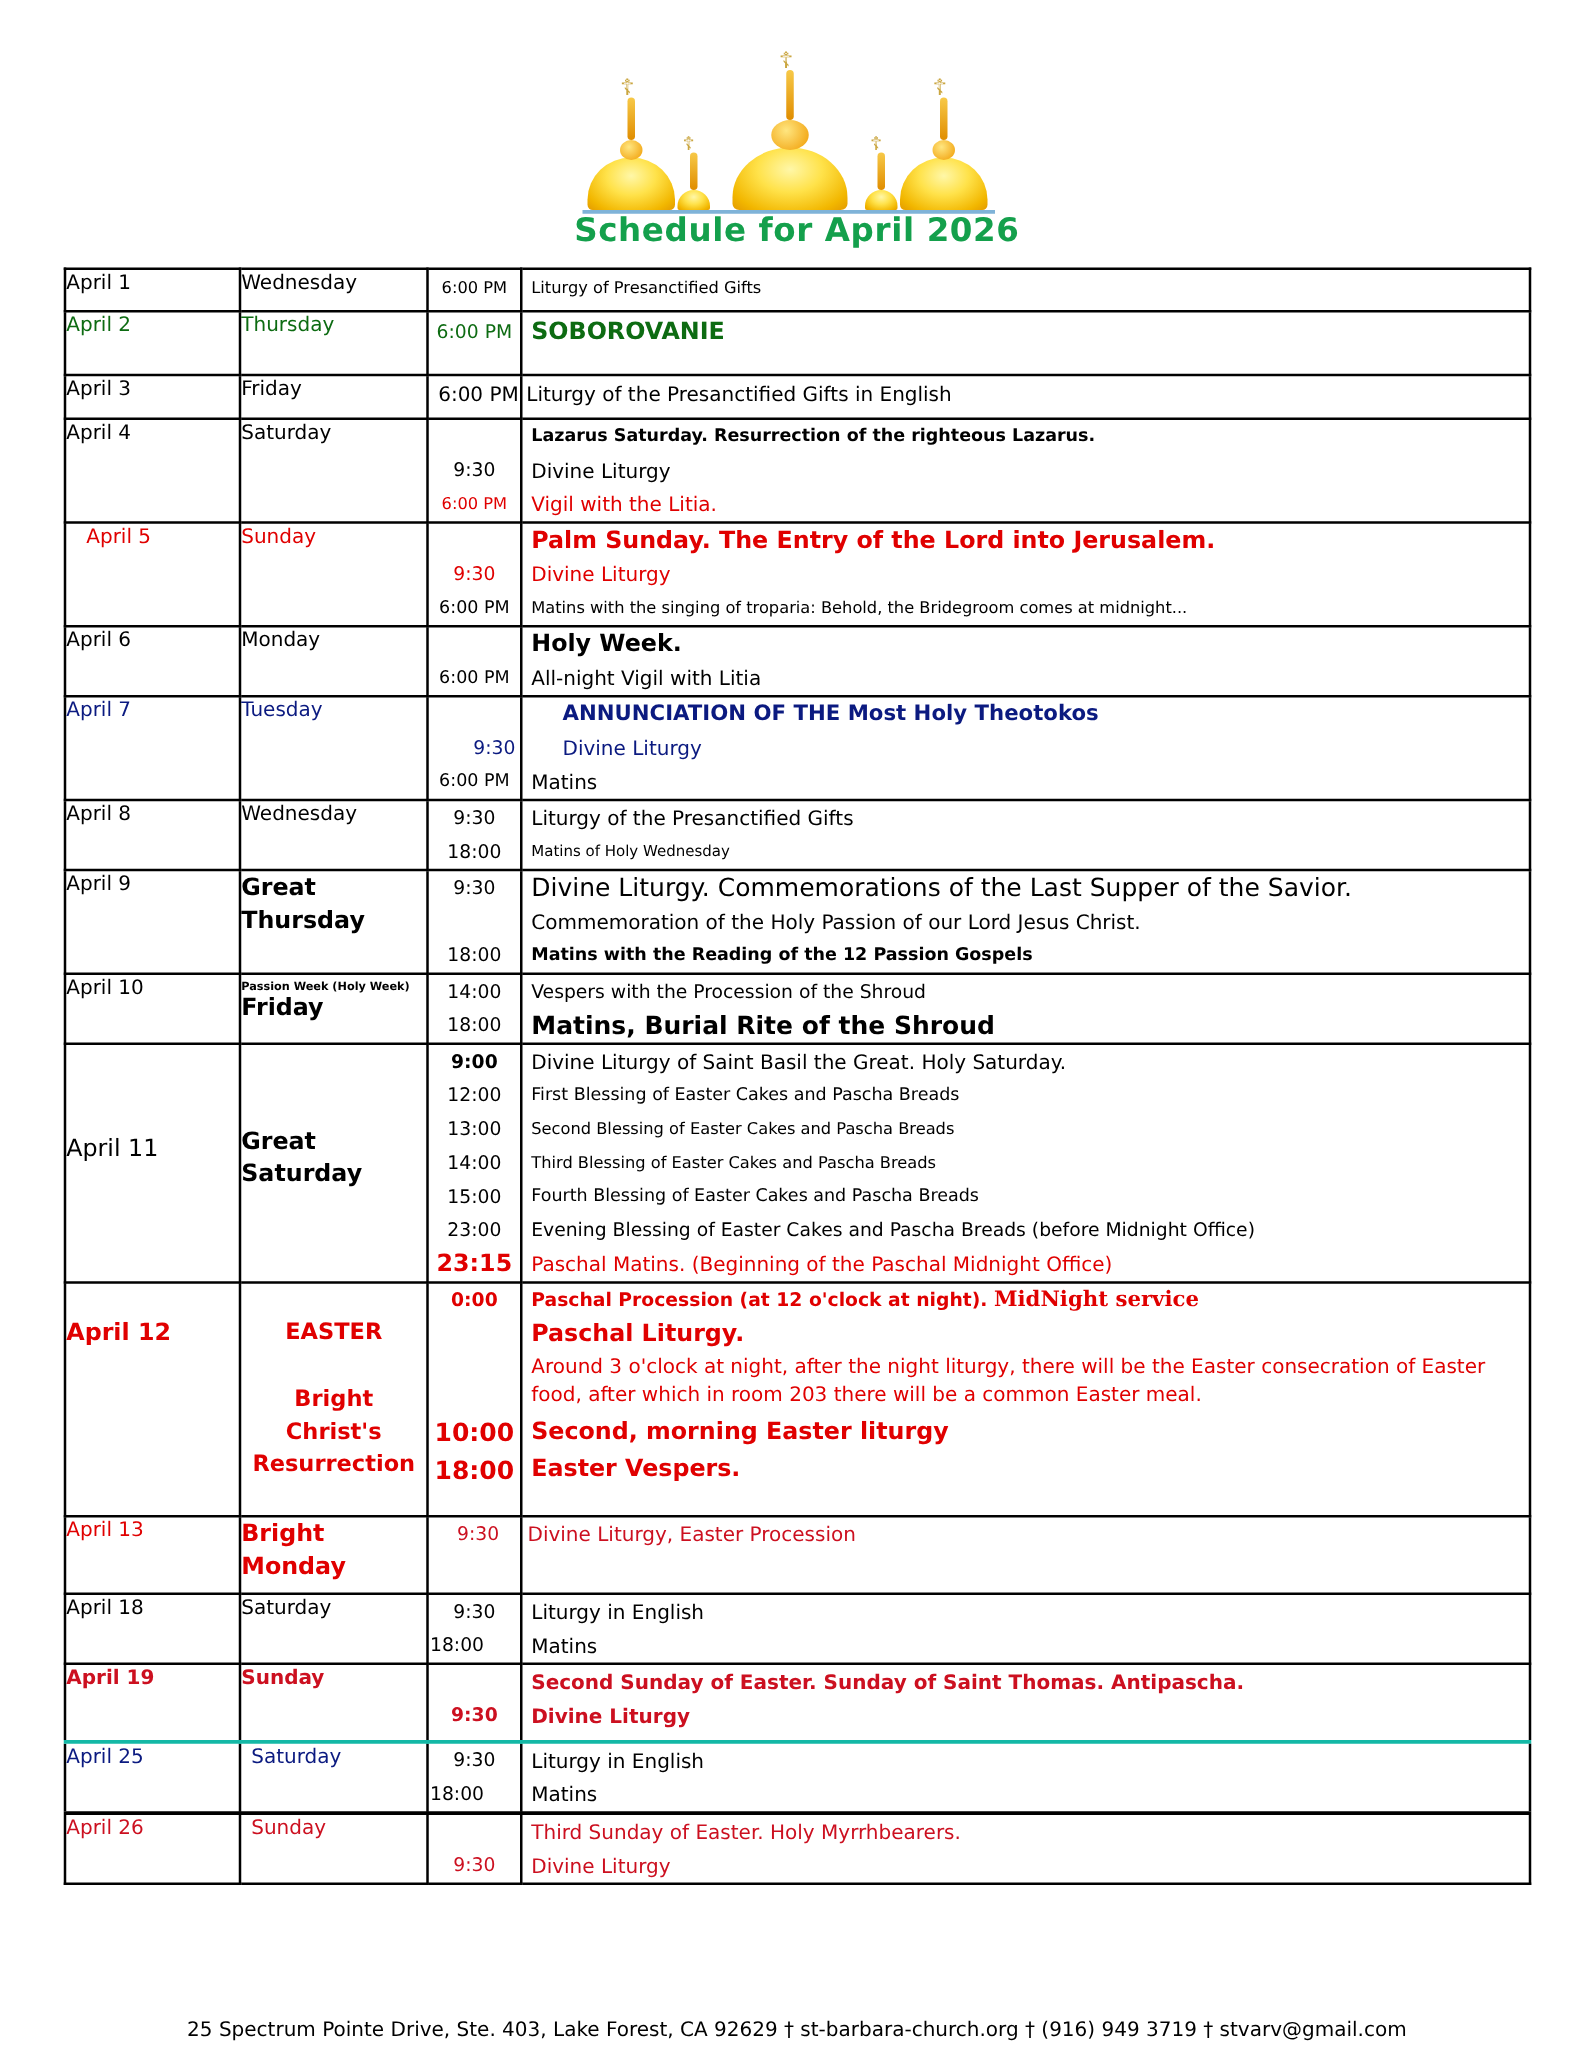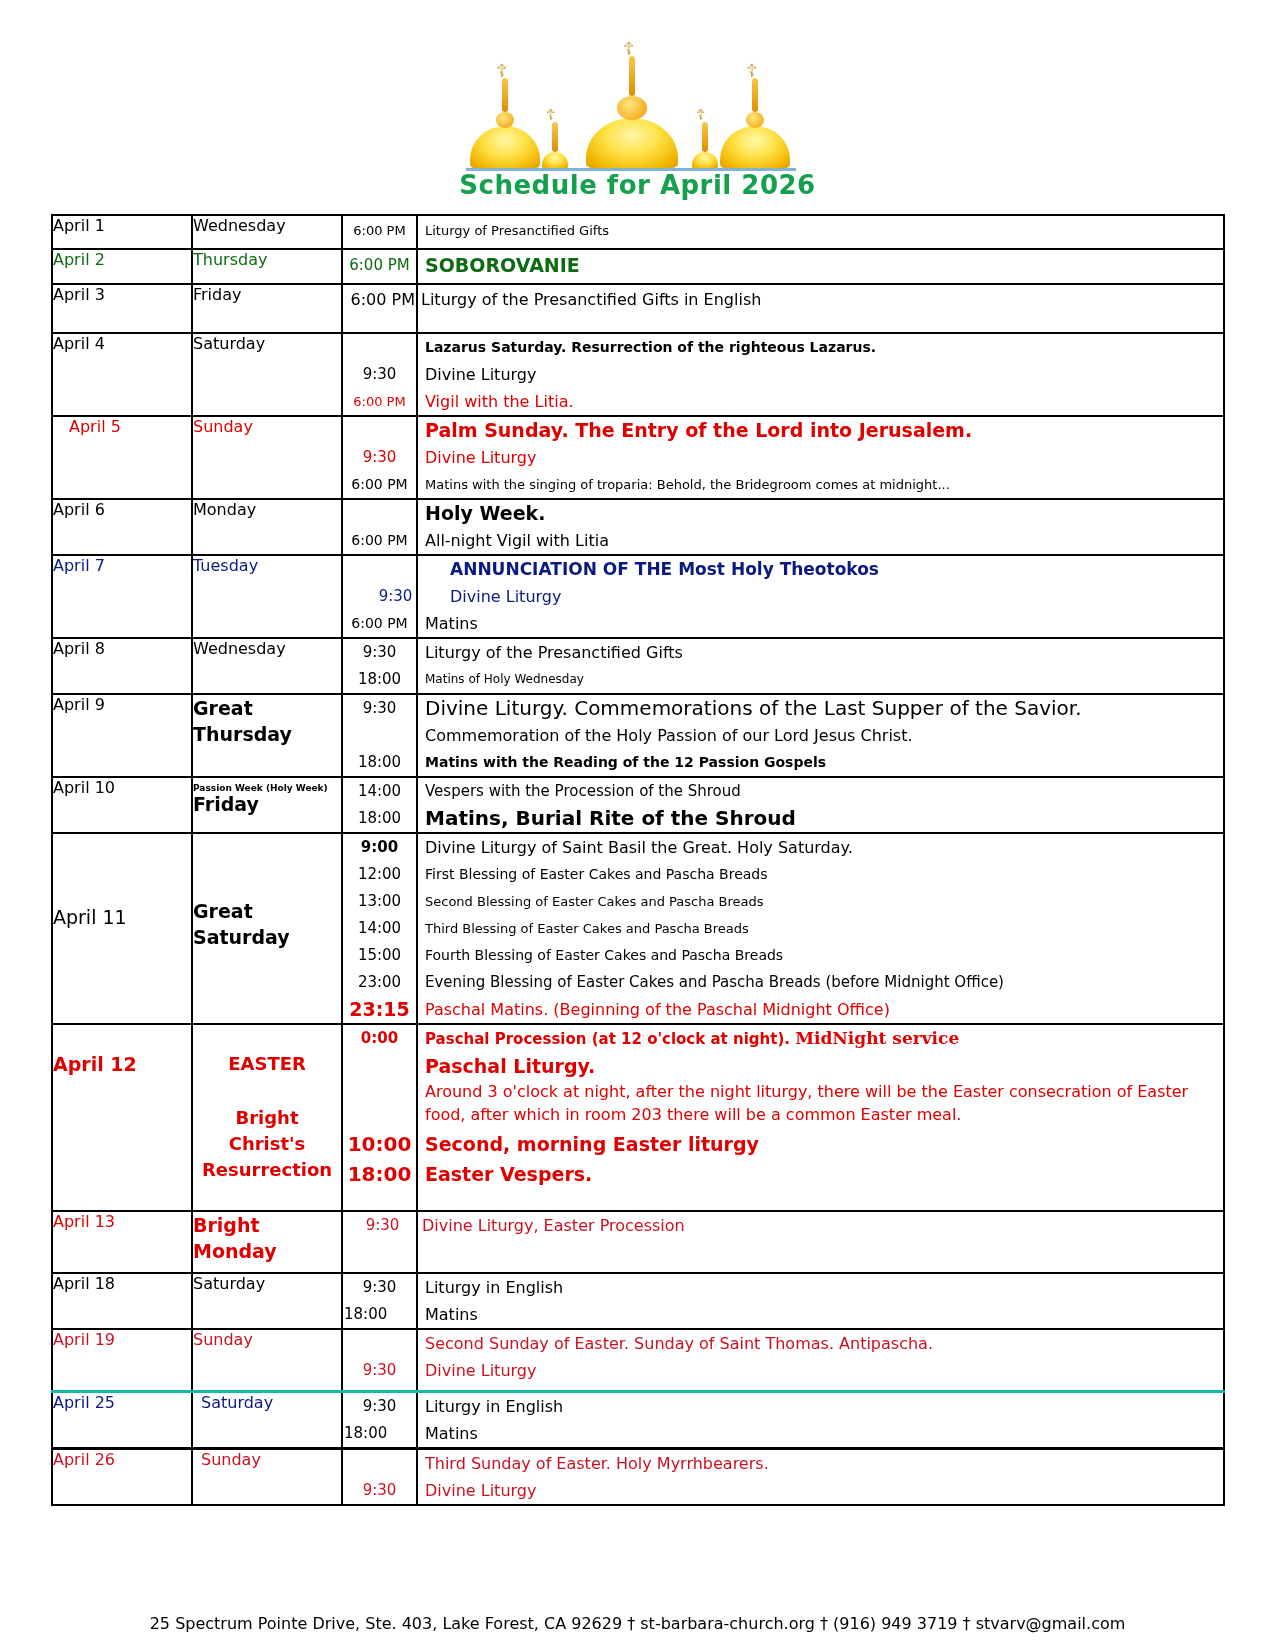--- a/index.html
+++ b/index.html
@@ -92,32 +92,32 @@
     <td class="cell-date c-black">April 1</td>
     <td class="cell-day c-black">Wednesday</td>
     <td>
           <span class="tline small" style="line-height:29px;">6:00 PM</span>
         </td>
     <td>
           <span class="dline small" style="line-height:29px;">Liturgy of Presanctified Gifts</span>
         </td>
   </tr>
 
-  <tr style="height:35px;">
+  <tr style="height:51px;">
     <td class="cell-date c-green">April 2</td>
     <td class="cell-day c-green">Thursday</td>
     <td>
           <span class="tline c-green" style="line-height:30px;">6:00 PM</span>
         </td>
     <td>
           <span class="dline bold big c-green" style="line-height:30px;">SOBOROVANIE</span>
         </td>
   </tr>
 
-  <tr style="height:49px;">
+  <tr style="height:35px;">
     <td class="cell-date c-black">April 3</td>
     <td class="cell-day c-black">Friday</td>
     <td>
           <span class="tline" style="font-size:16px; line-height:30px; text-align:right; padding-right:1px;">6:00 PM</span>
         </td>
     <td>
           <span class="dline" style="line-height:30px; padding-left:3px;">Liturgy of the Presanctified Gifts in English</span>
         </td>
   </tr>
 
@@ -296,21 +296,21 @@
     <td>
       <span class="tline">9:30</span>
       <span class="tline" style="text-align:left; padding-left:1px;">18:00</span>
     </td>
     <td>
       <span class="dline">Liturgy in English</span>
       <span class="dline">Matins</span>
     </td>
   </tr>
 
-  <tr style="height:62px;">
+  <tr style="height:62px;font-weight:bold;">
     <td class="cell-date c-dkred">April 19</td>
     <td class="cell-day c-dkred">Sunday</td>
     <td>
       <span class="tline"></span>
       <span class="tline c-dkred">9:30</span>
     </td>
     <td>
       <span class="dline c-dkred">Second Sunday of Easter. Sunday of Saint Thomas. Antipascha.</span>
       <span class="dline c-dkred">Divine Liturgy</span>
     </td>

